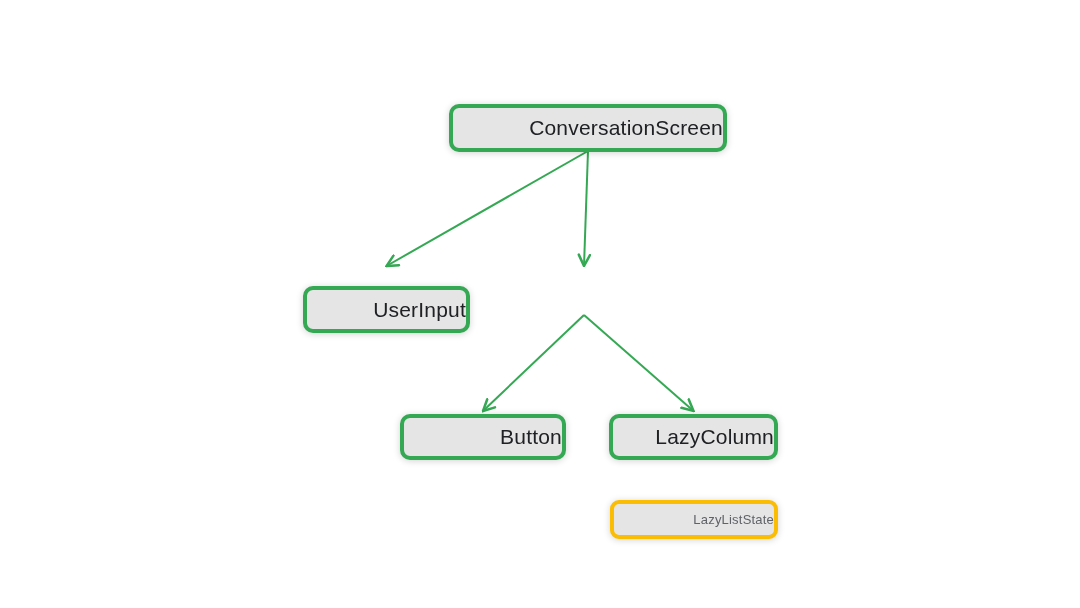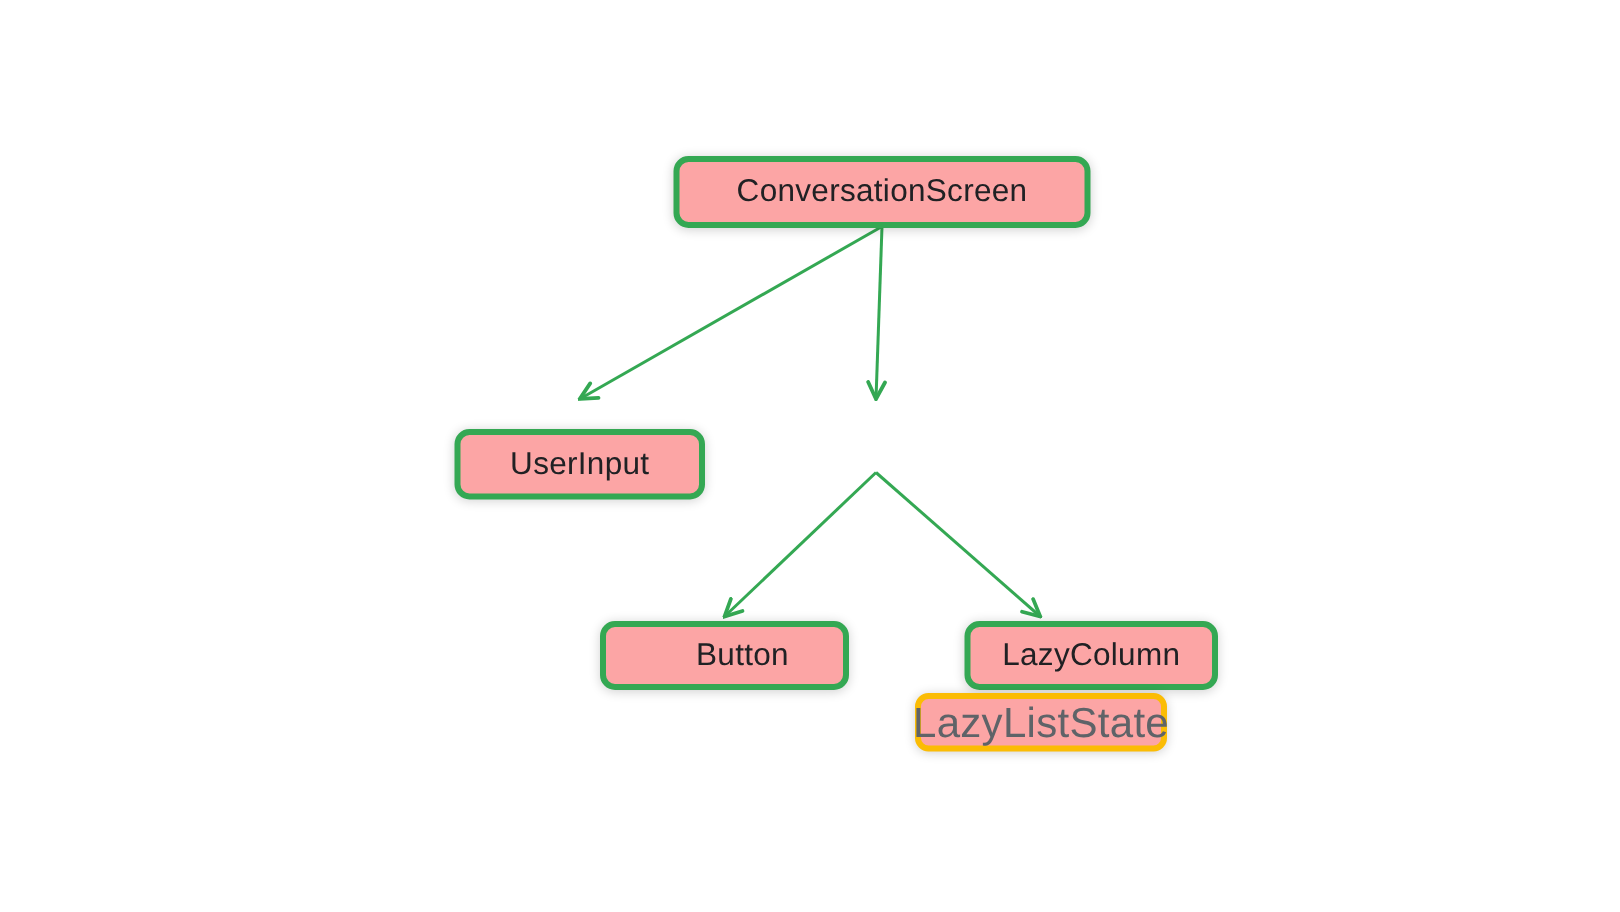--- a/index.html
+++ b/index.html
@@ -17,43 +17,44 @@
     overflow:hidden;
     font-family:"Liberation Sans","DejaVu Sans",sans-serif;
   }
   .edges{
     position:absolute;left:0;top:0;width:1080px;height:608px;
     pointer-events:none;
   }
   .node{
     position:absolute;
     box-sizing:border-box;
-    display:flex;align-items:center;justify-content:center;
-    background:#fca5a5;
+    display:flex;align-items:center;justify-content:flex-end;
+    background:#e5e5e5;
     border:4.5px solid var(--green);
     border-radius:10px;
     box-shadow:0 1px 7px rgba(0,0,0,0.18);
     color:var(--text-dark);
     font-size:21px;
     letter-spacing:0.2px;
     white-space:nowrap;
   }
   .node.yellow{
     border-color:var(--yellow);
     color:var(--text-gray);
-    font-size:28px;
+    font-size:13px;
     border-width:4px;
     border-radius:9px;
+    margin-top:38px;
   }
   
   .pos-conversation-screen{left:449px;top:104px;width:278px;height:48px;}
   .pos-user-input{left:303px;top:286px;width:167px;height:47px;}
   .pos-messages-list{left:501px;top:269px;width:166px;height:47px;}
   .pos-button{left:400px;top:414px;width:166px;height:46px;padding-left:24px;}
-  .pos-lazy-column{left:609px;top:414px;width:169px;height:46px;margin-left:34px;}
+  .pos-lazy-column{left:609px;top:414px;width:169px;height:46px;}
   .pos-lazy-list-state{left:610px;top:462px;width:168px;height:39px;}
 </style>
 </head>
 <body>
 
 <div class="canvas">
 
   <svg class="edges" viewBox="0 0 1080 608" xmlns="http://www.w3.org/2000/svg">
     <defs>
       <marker id="arrowhead" viewBox="0 0 10 10" refX="9" refY="5" markerWidth="7" markerHeight="7" orient="auto">

